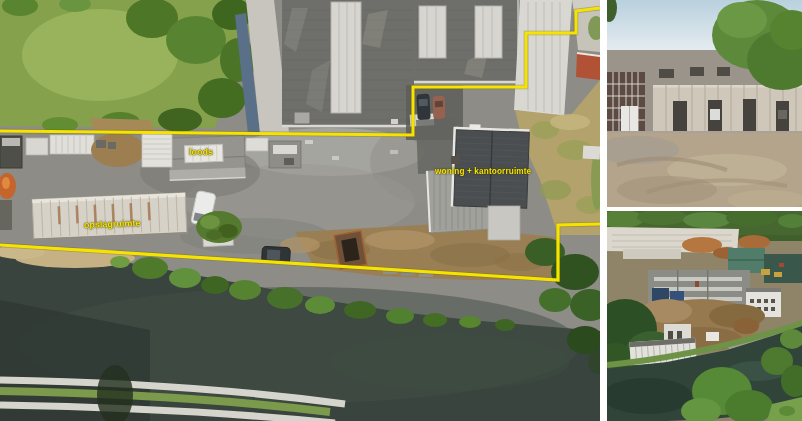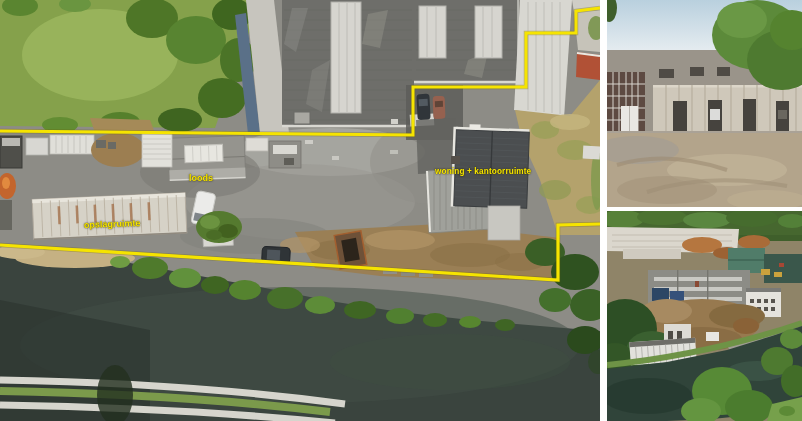--- a/index.html
+++ b/index.html
@@ -250,21 +250,21 @@
       </g>
 
       <g fill="none" stroke-linejoin="miter">
         <path d="M0,131 L413,135 L413,87 L526,87 L526,33 L576,33 L576,11 L600,8" stroke="#6b6200" stroke-width="4.5" opacity=".35"></path>
         <path d="M0,245 L558,280 L558,225 L600,224" stroke="#6b6200" stroke-width="4.5" opacity=".35"></path>
         <path d="M0,131 L413,135 L413,87 L526,87 L526,33 L576,33 L576,11 L600,8" style="stroke:var(--boundary-yellow)" stroke-width="3"></path>
         <path d="M0,245 L558,280 L558,225 L600,224" style="stroke:var(--boundary-yellow)" stroke-width="3.2"></path>
       </g>
     </svg>
 
-    <div class="ann" style="left:189px;top:173px;">loods</div>
+    <div class="ann" style="left:189px;top:147px;">loods</div>
     <div class="ann ann-woning" style="left:435px;top:167px;">woning + kantoorruimte</div>
     <div class="ann ann-opslag" style="left:84px;top:219px;">opslagruimte</div>
   </div>
 
   <div class="photo side-top">
     <svg width="195" height="207" viewBox="0 0 195 207">
       <defs>
         <linearGradient id="sky" x1="0" y1="0" x2="0" y2="1">
           <stop offset="0" stop-color="#b9d0de"></stop>
             <stop offset="1" stop-color="#edf1f3"></stop>

